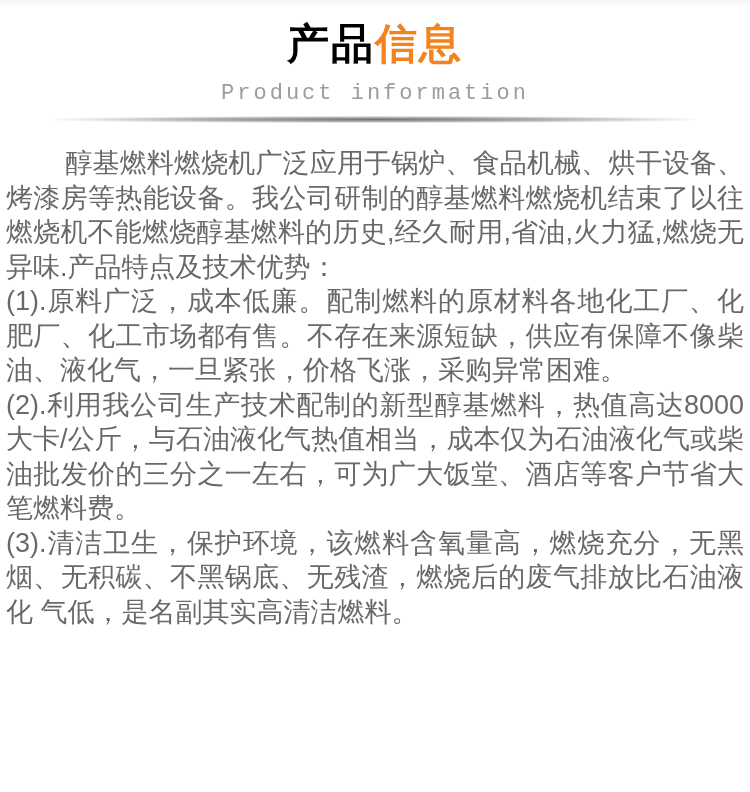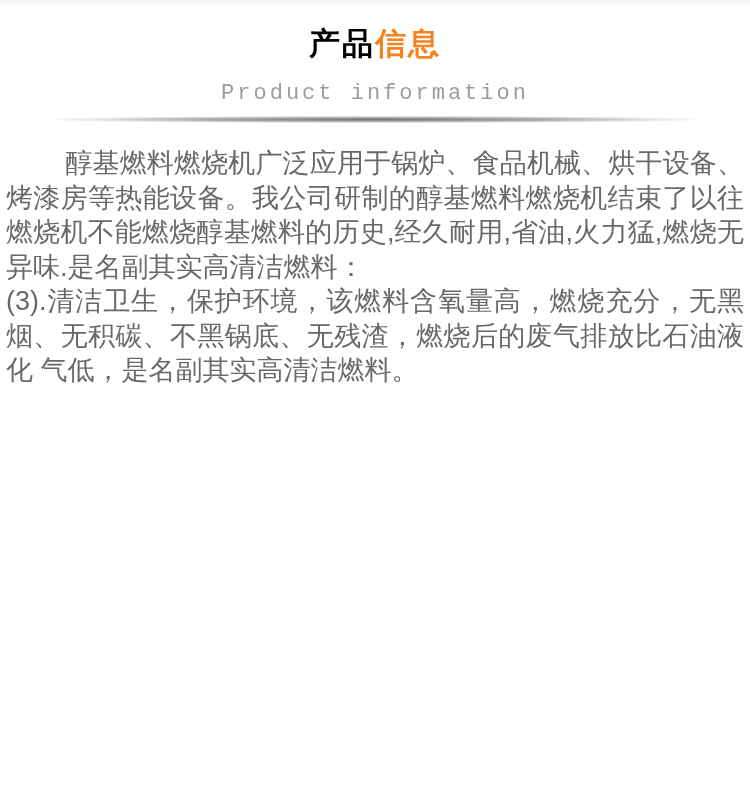--- a/index.html
+++ b/index.html
@@ -20,21 +20,21 @@
   .top-fade {
     height: 6px;
     background: linear-gradient(#f4f4f4, #ffffff);
   }
   header {
     text-align: center;
     padding-top: 16px;
   }
   .page-title {
     margin: 0;
-    font-size: 31px;
+    font-size: 42px;
     line-height: 44px;
     font-weight: bold;
     letter-spacing: 2px;
     color: #000000;
   }
   .page-title .orange {
     color: #f2831d;
   }
   .page-subtitle {
     margin-top: 15px;
@@ -77,16 +77,18 @@
 <div class="page">
   <div class="top-fade"></div>
 
   <header>
     <h1 class="page-title"><span>产品</span><span class="orange">信息</span></h1>
     <div class="page-subtitle">Product information</div>
     <div class="divider"></div>
   </header>
 
   <main>
-    <p class="intro">醇基燃料燃烧机广泛应用于锅炉、食品机械、烘干设备、烤漆房等热能设备。我公司研制的醇基燃料燃烧机结束了以往燃烧机不能燃烧醇基燃料的历史,经久耐用,省油,火力猛,燃烧无异味.是名副其实高清洁燃料：</p>
+    <p class="intro">醇基燃料燃烧机广泛应用于锅炉、食品机械、烘干设备、烤漆房等热能设备。我公司研制的醇基燃料燃烧机结束了以往燃烧机不能燃烧醇基燃料的历史,经久耐用,省油,火力猛,燃烧无异味.产品特点及技术优势：</p>
+    <p>(1).原料广泛，成本低廉。配制燃料的原材料各地化工厂、化肥厂、化工市场都有售。不存在来源短缺，供应有保障不像柴油、液化气，一旦紧张，价格飞涨，采购异常困难。</p>
+    <p>(2).利用我公司生产技术配制的新型醇基燃料，热值高达8000大卡/公斤，与石油液化气热值相当，成本仅为石油液化气或柴油批发价的三分之一左右，可为广大饭堂、酒店等客户节省大笔燃料费。</p>
     <p>(3).清洁卫生，保护环境，该燃料含氧量高，燃烧充分，无黑烟、无积碳、不黑锅底、无残渣，燃烧后的废气排放比石油液化 气低，是名副其实高清洁燃料。</p>
   </main>
 </div>
 
 </body></html>

